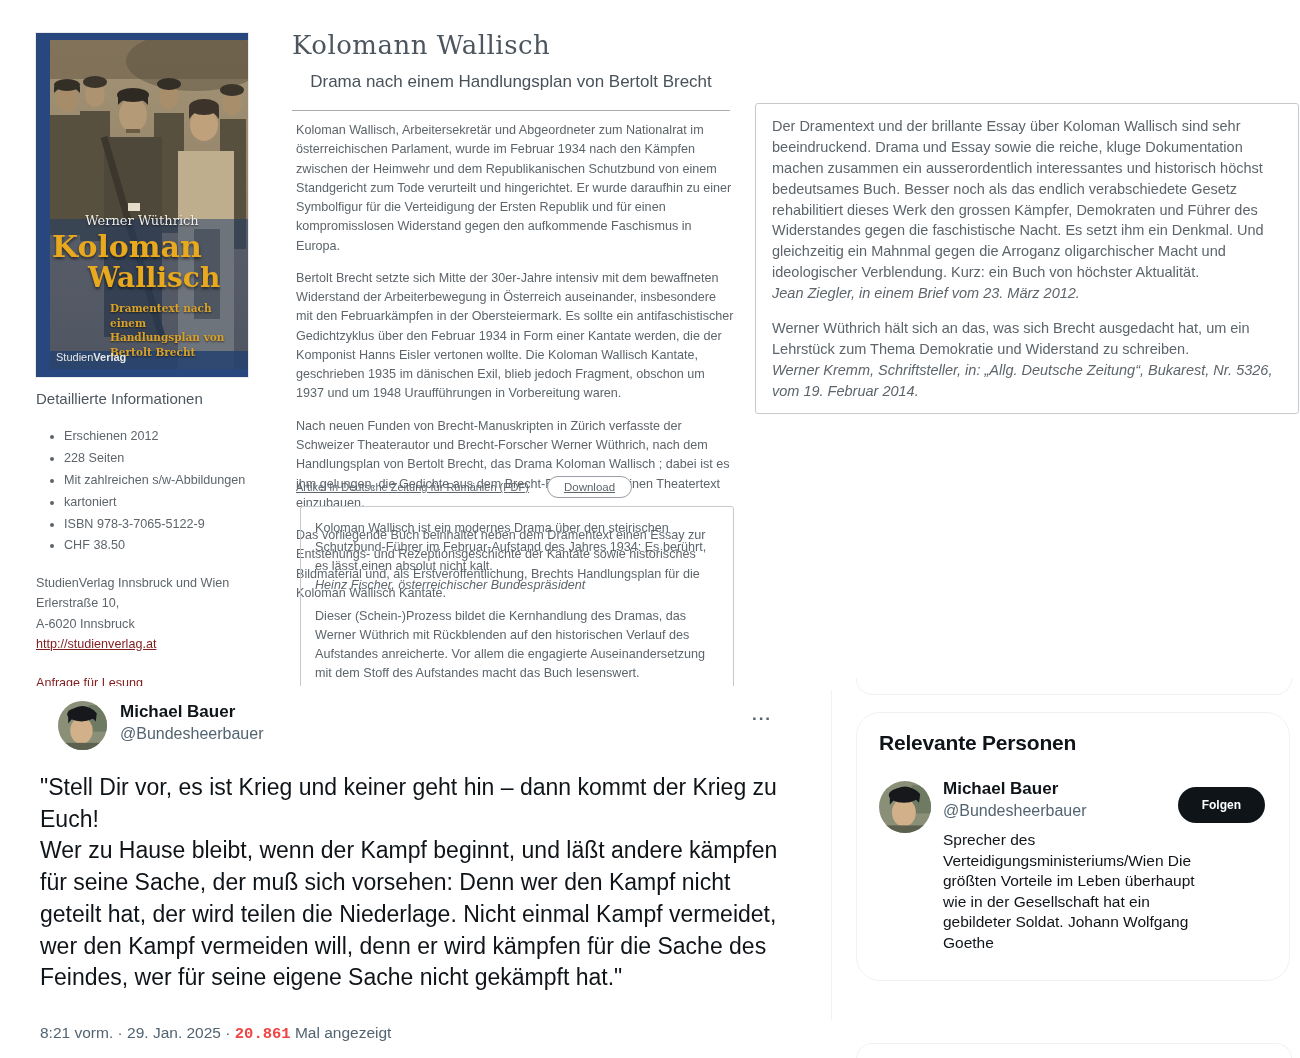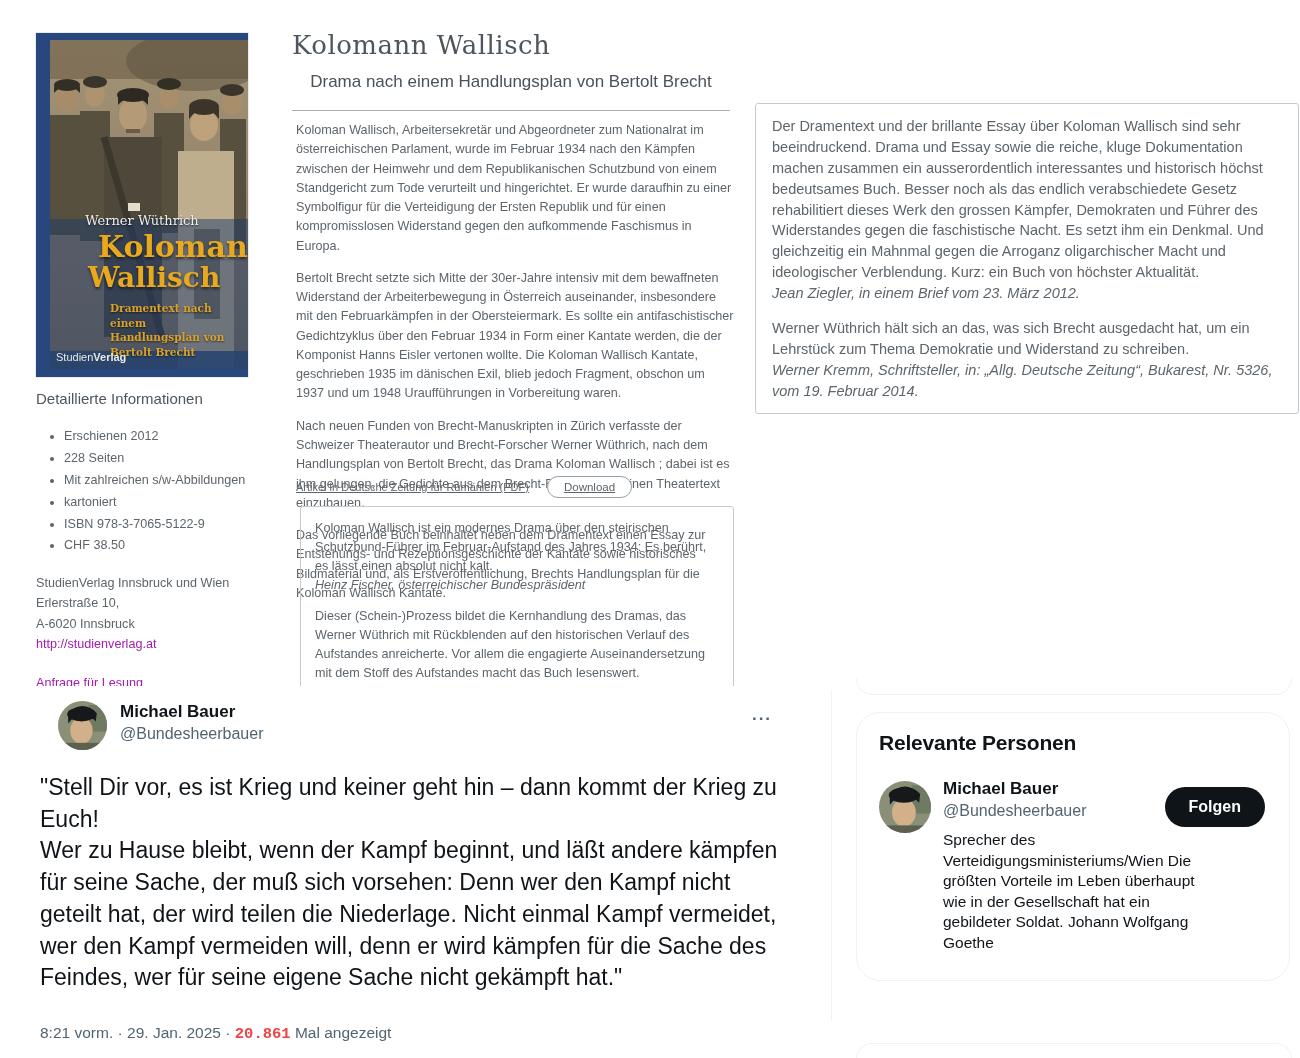--- a/index.html
+++ b/index.html
@@ -5,21 +5,21 @@
   html,body{margin:0;padding:0;background:#fff;}
   .page{position:relative;width:1300px;height:1058px;background:#fff;overflow:hidden;
         font-family:"Liberation Sans",sans-serif;}
   
   .book-section{position:absolute;left:0;top:0;width:1300px;height:686px;overflow:hidden;background:#fff;}
   .cover{position:absolute;left:36px;top:33px;width:212px;height:344px;overflow:hidden;box-shadow:0 0 0 1px rgba(0,0,0,.08);}
   .cover svg{position:absolute;left:0;top:0;}
   .cover-author{position:absolute;left:0;top:180px;width:100%;text-align:center;color:#f2efe6;
       font-family:"DejaVu Serif",serif;font-size:13px;text-shadow:0 1px 2px rgba(0,0,0,.6);}
   .cover-t1{position:absolute;left:16px;top:196px;font-family:"DejaVu Serif",serif;font-weight:700;
-      font-size:30px;color:#e9a91e;text-shadow:0 2px 3px rgba(0,0,0,.55);margin-left:46px;}
+      font-size:30px;color:#e9a91e;text-shadow:0 2px 3px rgba(0,0,0,.55);}
   .cover-t2{position:absolute;left:52px;top:228px;font-family:"DejaVu Serif",serif;font-weight:700;
       font-size:28px;color:#e9a91e;text-shadow:0 2px 3px rgba(0,0,0,.55);}
   .cover-sub{position:absolute;left:74px;top:268px;font-family:"DejaVu Serif",serif;font-weight:700;
       font-size:10.5px;line-height:1.4;color:#d9a22a;white-space:pre-line;text-shadow:0 1px 2px rgba(0,0,0,.6);}
   .cover-pub{position:absolute;left:20px;bottom:14px;font-size:11px;color:#e8e8e2;}
   .cover-pub b{font-weight:700;}
   .center-col{position:absolute;left:292px;top:0;width:438px;}
   .bk-title{margin:30px 0 0;text-align:left;font-family:"DejaVu Serif",serif;font-weight:400;
       font-size:26px;letter-spacing:.5px;color:#4d565e;}
   .bk-subtitle{margin:12px 0 0;text-align:center;font-size:17px;font-weight:400;color:#49525a;}
@@ -36,21 +36,21 @@
   .quote-box .q + .q{margin-top:11px;}
   .attr{font-style:italic;}
   .review-box{position:absolute;left:755px;top:103px;width:510px;border:1px solid #c7cacc;border-radius:3px;
       padding:12px 16px;font-size:14.5px;line-height:1.44;color:#5d656b;}
   .review-box .q + .q{margin-top:14px;}
   .details{position:absolute;left:36px;top:390px;width:240px;font-size:12.6px;color:#5d656b;}
   .details h3{margin:0;font-size:15px;font-weight:400;color:#4d565e;}
   .details ul{margin:20px 0 0;padding-left:28px;}
   .details li{margin-bottom:3px;line-height:1.5;}
   .addr{margin-top:18px;line-height:1.6;}
-  .plain-link{color:#a21caf;cursor:pointer;display:inline-block;}
+  .plain-link{color:#7f1d1d;text-decoration:underline;cursor:pointer;display:inline-block;}
   .reading-link{margin-top:22px;}
   
   .tweet-section{position:absolute;left:0;top:686px;width:1300px;height:372px;background:#fff;
       color:#0f1419;}
   .tweet-avatar{position:absolute;left:58px;top:15px;width:49px;height:49px;border-radius:50%;overflow:hidden;cursor:pointer;}
   .tw-name{position:absolute;left:120px;top:16px;font-size:17px;font-weight:700;color:#0f1419;cursor:pointer;}
   .tw-handle{position:absolute;left:120px;top:39px;font-size:16px;color:#536471;}
   .more-icon{position:absolute;left:752px;top:24px;font-size:17px;font-weight:700;letter-spacing:1px;
       color:#536471;cursor:pointer;line-height:1;}
   .tweet-text{position:absolute;left:40px;top:86px;width:750px;font-size:23px;line-height:1.38;
@@ -62,21 +62,21 @@
       border:1px solid #eff3f4;border-top:none;border-radius:0 0 16px 16px;}
   .people-card{position:absolute;left:856px;top:26px;width:434px;height:269px;
       border:1px solid #eff3f4;border-radius:24px;box-sizing:border-box;padding:18px 22px;}
   .people-card h2{margin:0;font-size:21px;font-weight:800;color:#0f1419;letter-spacing:-.2px;}
   .person-row{position:relative;margin-top:24px;cursor:pointer;}
   .p-avatar{position:absolute;left:0;top:2px;width:52px;height:52px;border-radius:50%;overflow:hidden;}
   .p-name{margin-left:64px;font-size:17px;font-weight:700;color:#0f1419;}
   .p-handle{margin-left:64px;margin-top:3px;font-size:16px;color:#536471;}
   .p-bio{margin-left:64px;margin-top:10px;width:276px;font-size:15.5px;line-height:1.33;color:#0f1419;}
   .follow-btn{position:absolute;right:2px;top:8px;background:#0f1419;color:#fff;border:none;
-      border-radius:22px;padding:11px 24px;font-size:16px;font-weight:700;cursor:pointer;
+      border-radius:22px;padding:11px 24px;font-size:12px;font-weight:700;cursor:pointer;
       font-family:"Liberation Sans",sans-serif;}
   .card-below{position:absolute;left:856px;top:357px;width:434px;height:20px;
       border:1px solid #eff3f4;border-bottom:none;border-radius:16px 16px 0 0;}
 </style>
 </head>
 <body>
 
 <div class="page">
 
   <section class="book-section">

